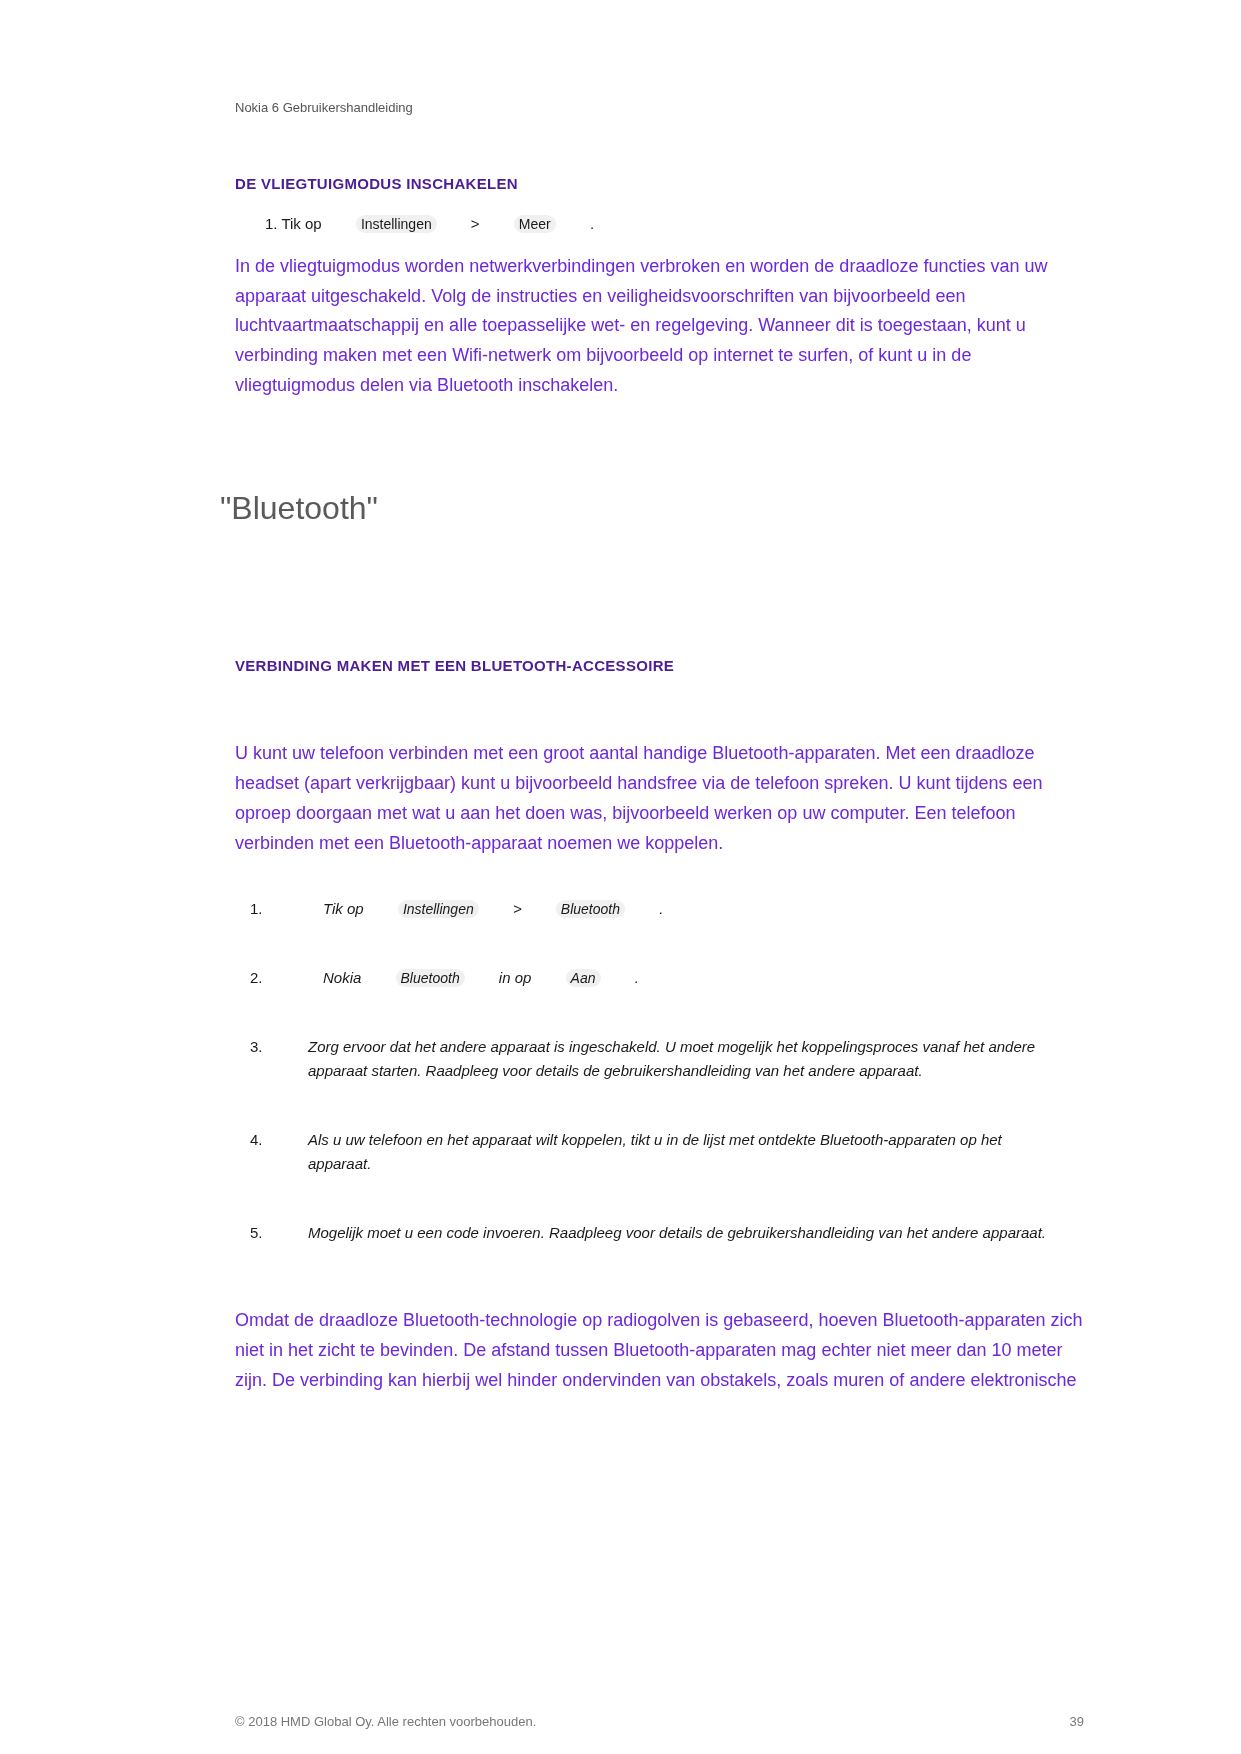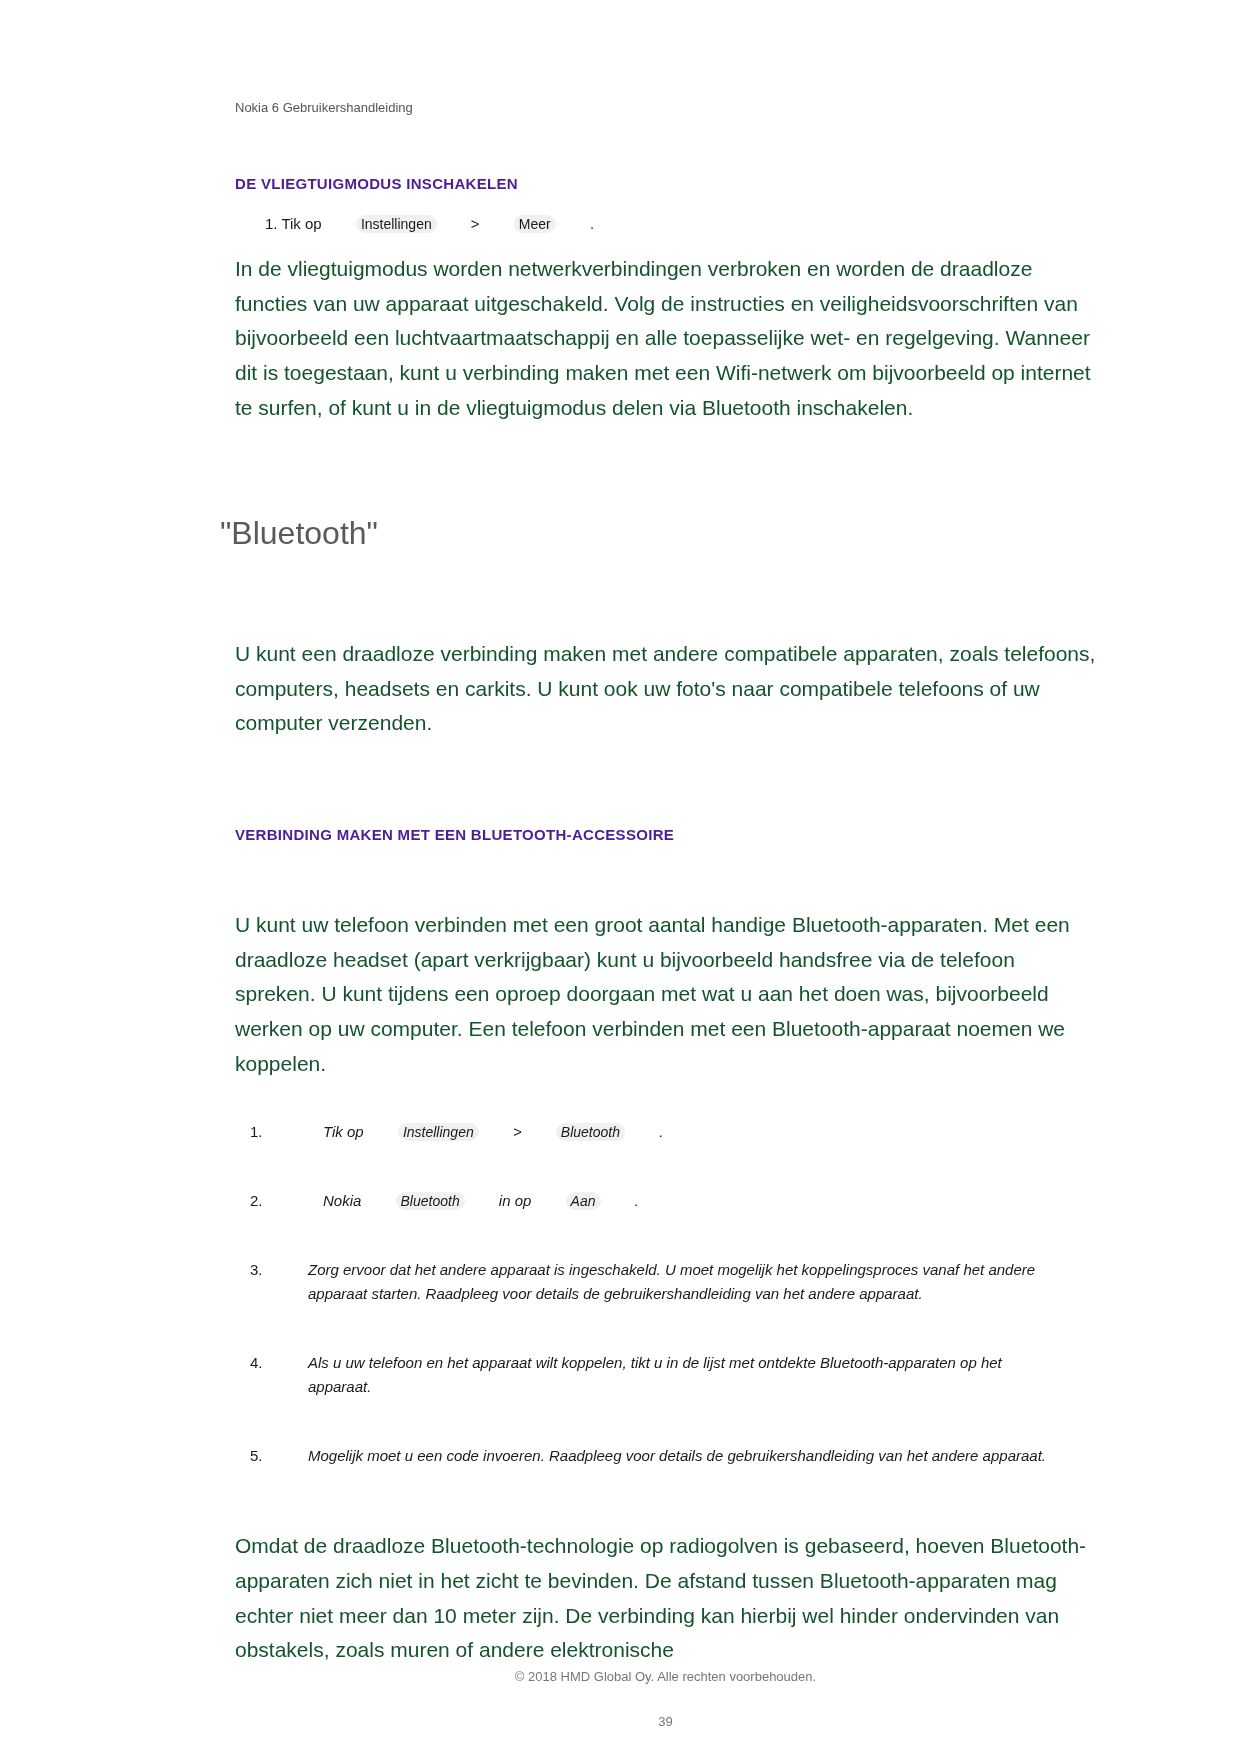--- a/index.html
+++ b/index.html
@@ -53,50 +53,49 @@
     .inline-code {
       background: #f0f0f0;
       border-radius: 9px;
       padding: 1px 5px;
       font-size: 14px;
       font-family: inherit;
       color: #1a1a1a;
     }
 
     .body-text {
-      font-size: 21px;
+      font-size: 18px;
       line-height: 1.65;
-      color: #14532d;
+      color: #6d28d9;
       margin-bottom: 24px;
     }
 
     .section-block {
       margin-bottom: 40px;
     }
 
     .chapter-heading {
       font-size: 32px;
       font-weight: 300;
       color: #5a5a5a;
       font-family: 'Segoe UI Light', 'Segoe UI', Arial, sans-serif;
       margin-bottom: 40px;
       margin-top: 20px;
     }
 
     .footer {
       position: absolute;
       bottom: 40px;
       left: 160px;
-      right: 160px;
+      right: 172px;
       display: flex;
       justify-content: space-between;
       align-items: center;
       font-size: 13px;
       color: #777;
-      flex-direction: column;
     }
 
     .numbered-list {
       margin-left: 0;
       padding-left: 0;
       list-style: none;
     }
 
     .numbered-list li {
       font-size: 15px;
@@ -145,23 +144,20 @@
 
     </div>
 
     <p class="body-text">In de vliegtuigmodus worden netwerkverbindingen verbroken en worden de draadloze functies van uw apparaat uitgeschakeld. Volg de instructies en veiligheidsvoorschriften van bijvoorbeeld een luchtvaartmaatschappij en alle toepasselijke wet- en regelgeving. Wanneer dit is toegestaan, kunt u verbinding maken met een Wifi-netwerk om bijvoorbeeld op internet te surfen, of kunt u in de vliegtuigmodus delen via Bluetooth inschakelen.</p>
   </div>
 
   <div class="divider-space"></div>
   <h2 class="chapter-heading">"Bluetooth"</h2>
   <div class="divider-space"></div>
 
-  <div class="section-block">
-    <p class="body-text">U kunt een draadloze verbinding maken met andere compatibele apparaten, zoals telefoons, computers, headsets en carkits. U kunt ook uw foto's naar compatibele telefoons of uw computer verzenden.</p>
-  </div>
 
   <div class="section-block">
     <div class="divider-space"></div>
     <div class="section-title">VERBINDING MAKEN MET EEN BLUETOOTH-ACCESSOIRE</div>
     <div class="divider-space"></div>
 
     <p class="body-text">U kunt uw telefoon verbinden met een groot aantal handige Bluetooth-apparaten. Met een draadloze headset (apart verkrijgbaar) kunt u bijvoorbeeld handsfree via de telefoon spreken. U kunt tijdens een oproep doorgaan met wat u aan het doen was, bijvoorbeeld werken op uw computer. Een telefoon verbinden met een Bluetooth-apparaat noemen we koppelen.</p>
 
     <ul class="numbered-list">
 

